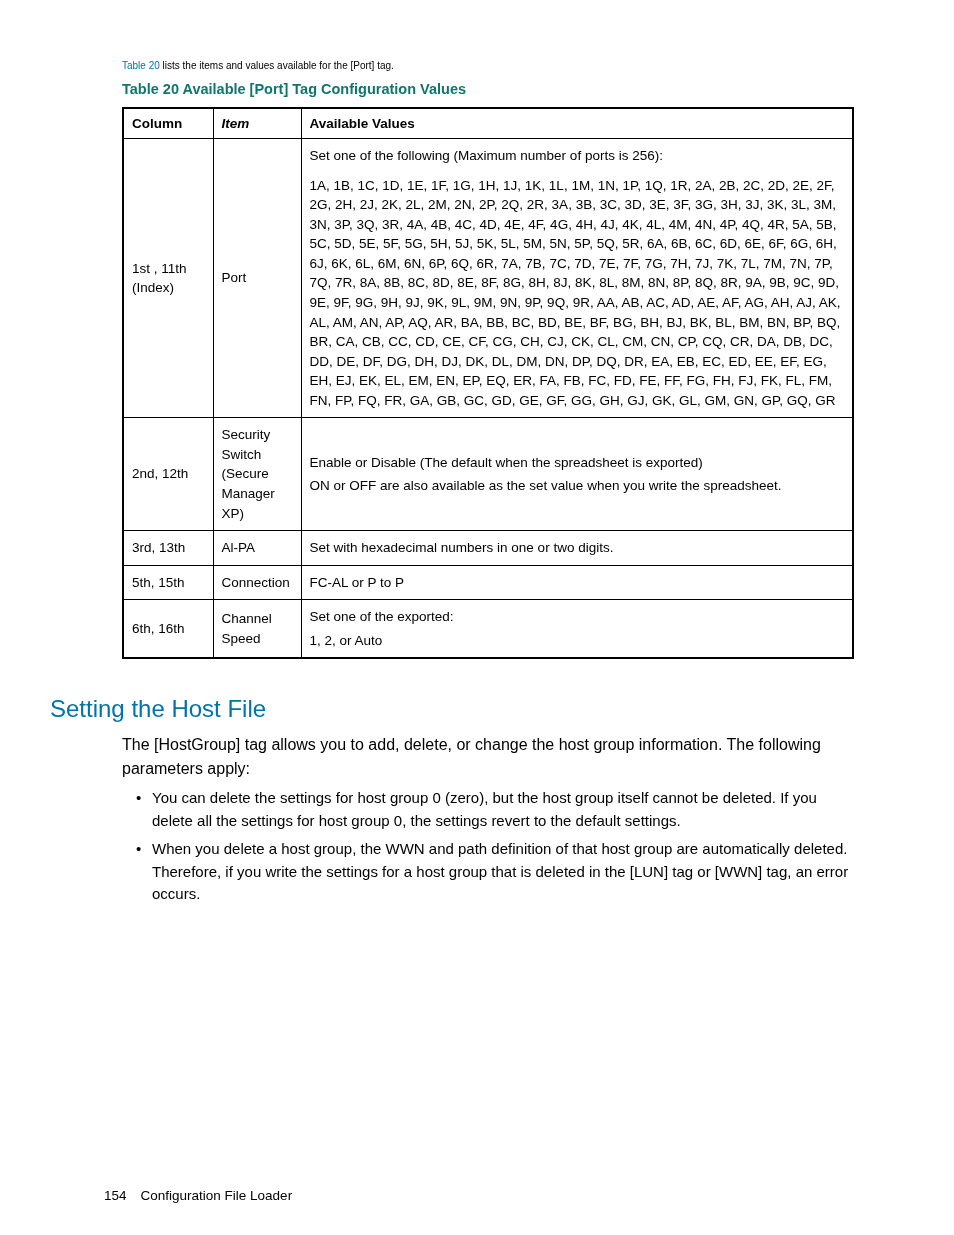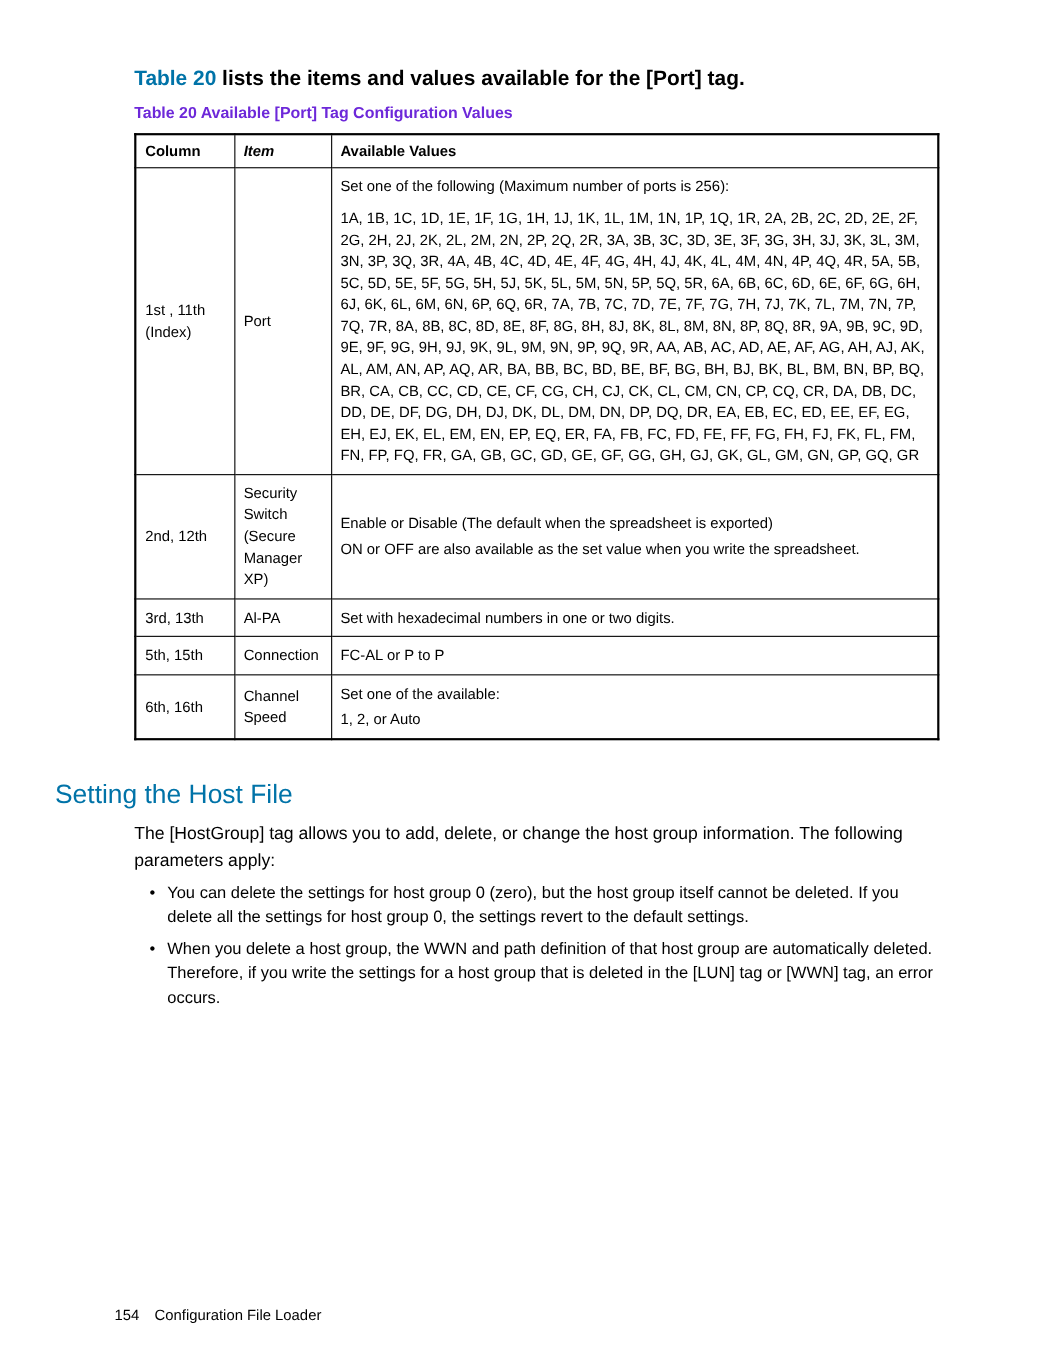--- a/index.html
+++ b/index.html
@@ -10,30 +10,29 @@
     font-family: Arial, Helvetica, sans-serif;
     color: #000;
     width: 954px;
   }
   .page {
     padding: 58px 100px 40px 122px;
     min-height: 1235px;
     position: relative;
   }
   .intro {
-    font-size: 19px;
+    font-size: 10px;
     line-height: 1.5;
     margin-bottom: 8px;
-    font-weight: bold;
   }
   .link-text {
     color: #0073a8;
   }
   .table-caption {
-    color: #6d28d9;
+    color: #0f766e;
     font-weight: bold;
     font-size: 14.5px;
     margin-bottom: 10px;
     margin-top: 6px;
   }
   table.port-table {
     border-collapse: collapse;
     width: 100%;
     border: 2px solid #000;
     font-size: 13.5px;
@@ -140,21 +139,21 @@
       </tr>
       <tr>
         <td>5th, 15th</td>
         <td>Connection</td>
         <td>FC-AL or P to P</td>
       </tr>
       <tr>
         <td>6th, 16th</td>
         <td>Channel Speed</td>
         <td class="cell-twoline">
-          <p>Set one of the available:</p>
+          <p>Set one of the exported:</p>
           <p>1, 2, or Auto</p>
         </td>
       </tr>
     </tbody>
   </table>
 
   <h2 class="section-heading">Setting the Host File</h2>
 
   <div class="body-text">The [HostGroup] tag allows you to add, delete, or change the host group information. The following parameters apply:</div>
 

